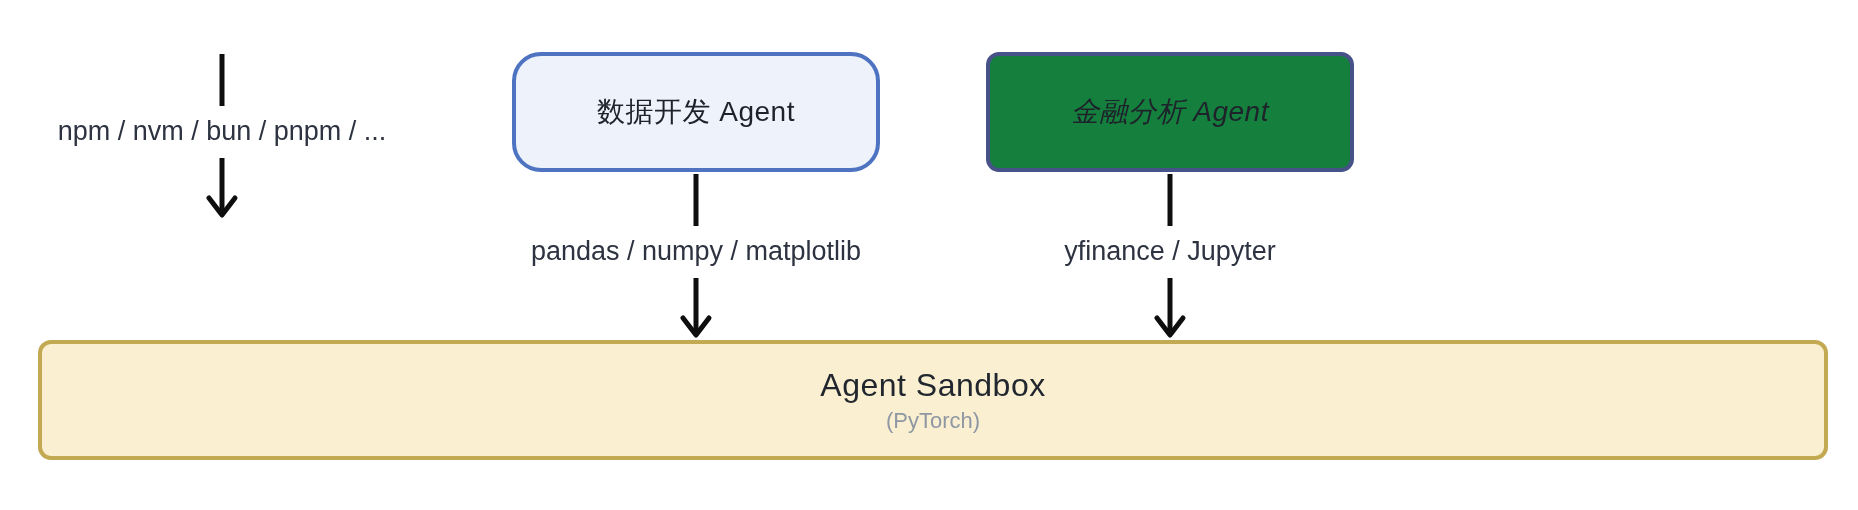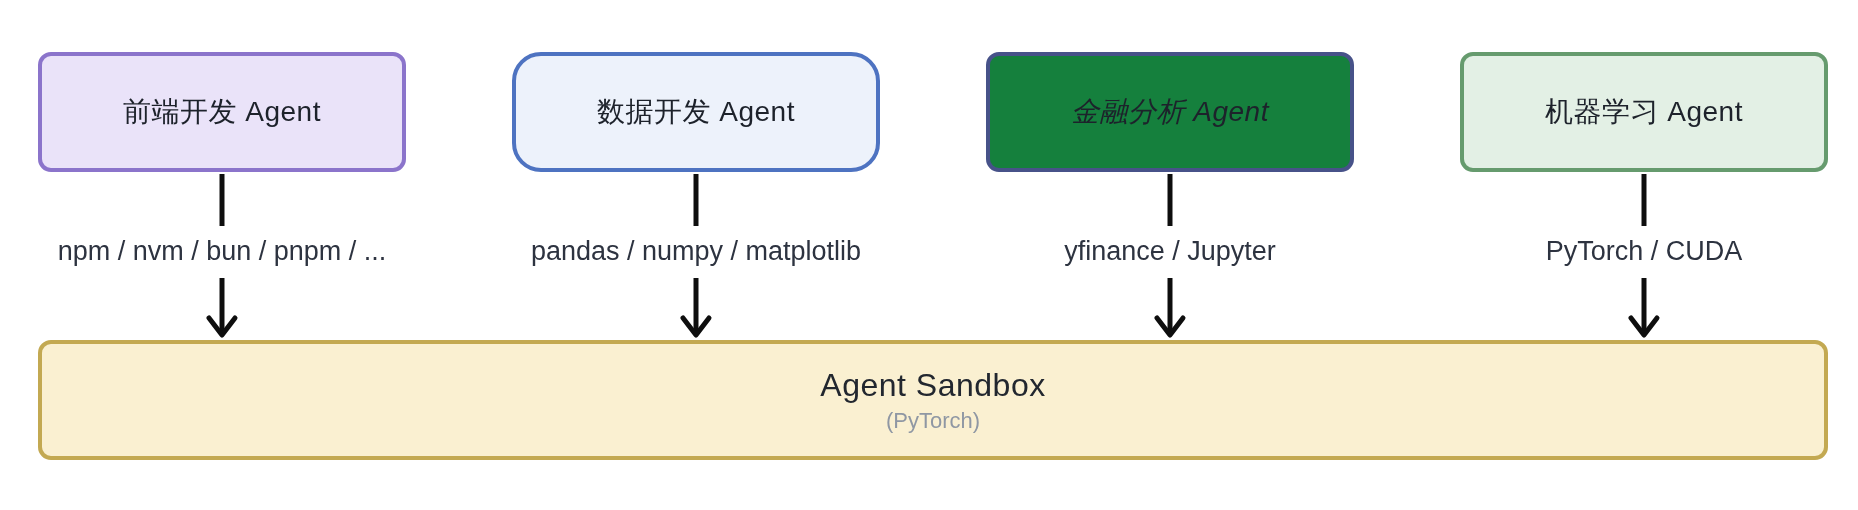--- a/index.html
+++ b/index.html
@@ -73,23 +73,20 @@
     font-size: 22px;
     color: #8f97a3;
   }
 </style>
 </head>
 <body>
 
 <div class="canvas">
 
   <div class="agent-col c0">
-    <div class="agent-box" style="background-color: rgb(234, 227, 249); border-color: rgb(139, 116, 203);">
-      <span class="box-label">前端开发 Agent</span>
-    </div>
     <svg class="arrow-seg" width="38" height="56">
       <line x1="19" y1="2" x2="19" y2="54" stroke="#0e0e0e" stroke-width="5"></line>
     </svg>
     <div class="pkg-label">npm / nvm / bun / pnpm / ...</div>
     <svg class="arrow-seg" width="38" height="66">
       <line x1="19" y1="4" x2="19" y2="60" stroke="#0e0e0e" stroke-width="5"></line>
       <polyline points="6,44 19,61 32,44" fill="none" stroke="#0e0e0e" stroke-width="5" stroke-linejoin="round" stroke-linecap="round"></polyline>
     </svg>
   </div>
 
@@ -114,32 +111,19 @@
     <svg class="arrow-seg" width="38" height="56">
       <line x1="19" y1="2" x2="19" y2="54" stroke="#0e0e0e" stroke-width="5"></line>
     </svg>
     <div class="pkg-label">yfinance / Jupyter</div>
     <svg class="arrow-seg" width="38" height="66">
       <line x1="19" y1="4" x2="19" y2="60" stroke="#0e0e0e" stroke-width="5"></line>
       <polyline points="6,44 19,61 32,44" fill="none" stroke="#0e0e0e" stroke-width="5" stroke-linejoin="round" stroke-linecap="round"></polyline>
     </svg>
   </div>
 
-  <div class="agent-col c3">
-    <div class="agent-box" style="background-color: rgb(227, 240, 229); border-color: rgb(102, 155, 110);">
-      <span class="box-label">机器学习 Agent</span>
-    </div>
-    <svg class="arrow-seg" width="38" height="56">
-      <line x1="19" y1="2" x2="19" y2="54" stroke="#0e0e0e" stroke-width="5"></line>
-    </svg>
-    <div class="pkg-label">PyTorch / CUDA</div>
-    <svg class="arrow-seg" width="38" height="66">
-      <line x1="19" y1="4" x2="19" y2="60" stroke="#0e0e0e" stroke-width="5"></line>
-      <polyline points="6,44 19,61 32,44" fill="none" stroke="#0e0e0e" stroke-width="5" stroke-linejoin="round" stroke-linecap="round"></polyline>
-    </svg>
-  </div>
 
   <div class="sandbox-box" style="background-color: rgb(250, 240, 209); border-color: rgb(195, 169, 82);">
     <div class="sandbox-title">Agent Sandbox</div>
     <div class="sandbox-subtitle">(PyTorch)</div>
   </div>
 
 </div>
 
 </body></html>

